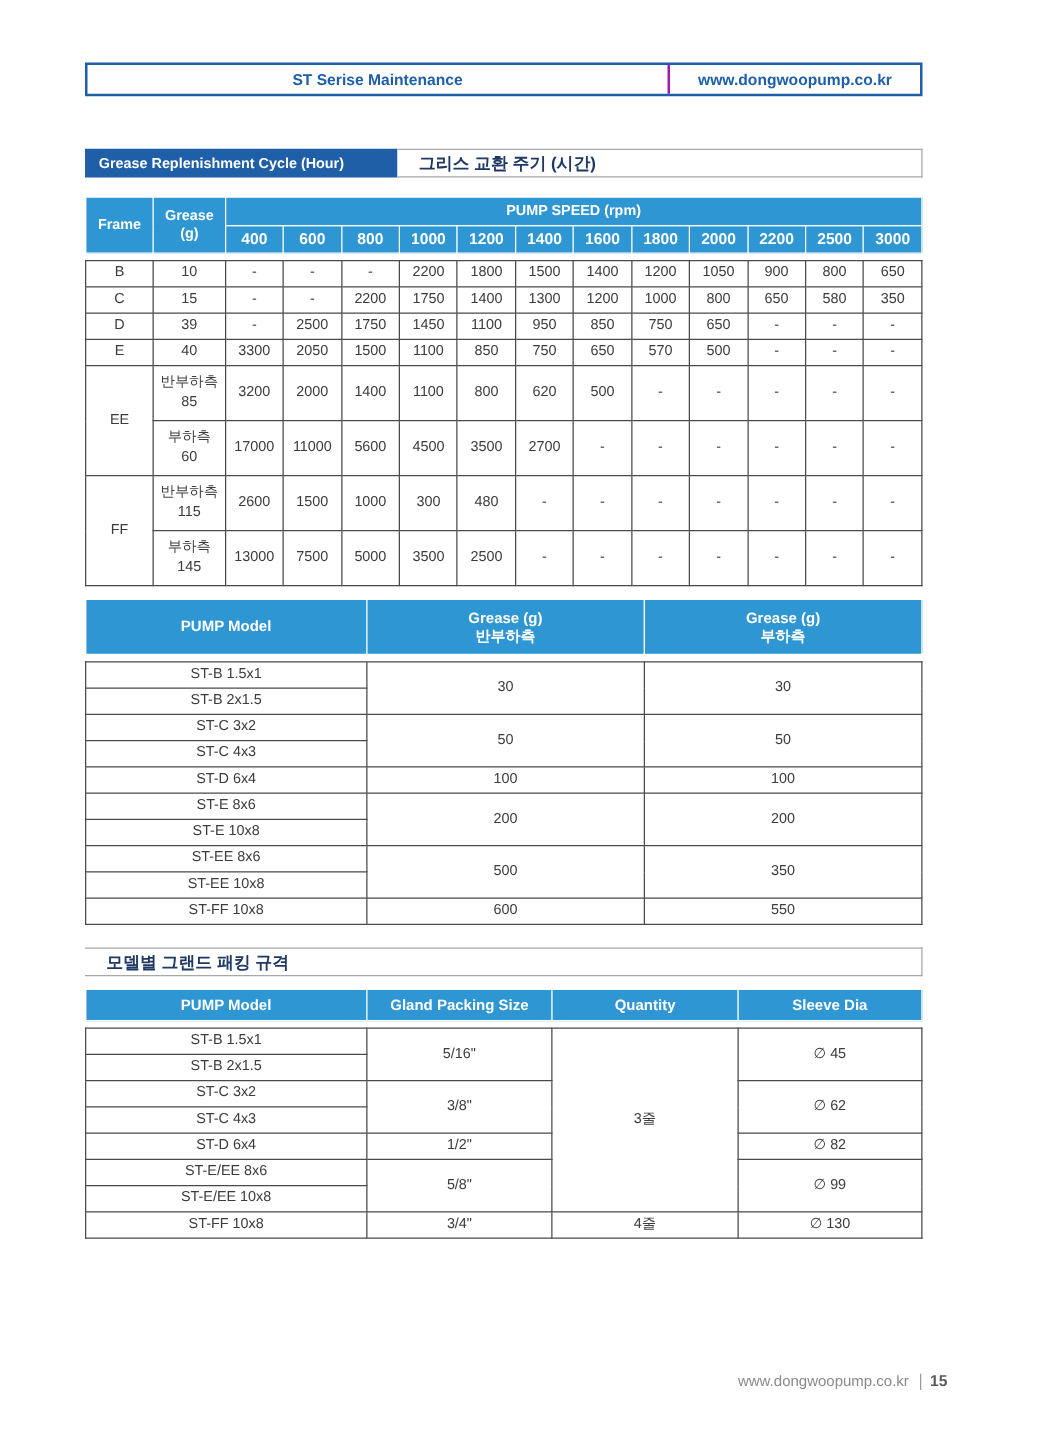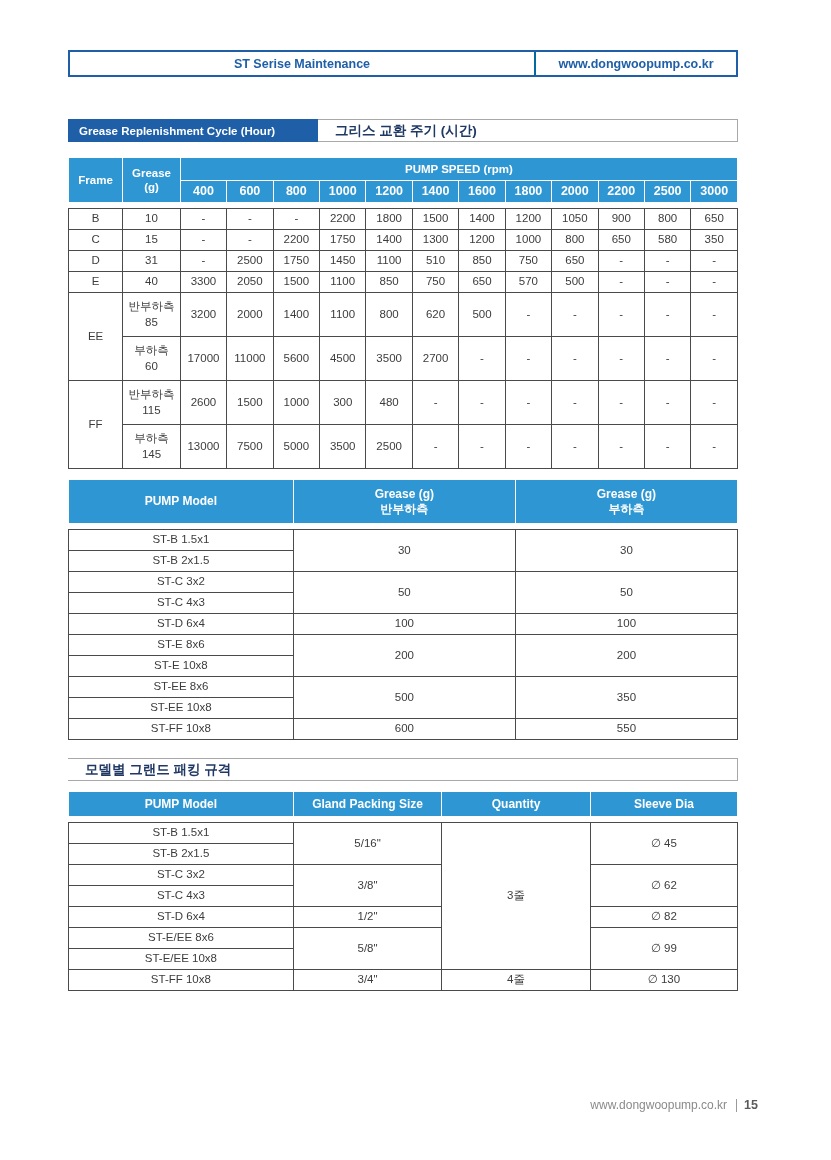--- a/index.html
+++ b/index.html
@@ -4,21 +4,21 @@
 <style>
   * { margin:0; padding:0; box-sizing:border-box; }
   html,body { width:831px; height:1160px; background:#fff;
     font-family:"Liberation Sans", sans-serif; position:relative; overflow:hidden; }
 
   .page { position:absolute; left:68px; top:50px; width:670px; }
 
   
   .header-box { display:flex; border:2px solid #1e5fa8; height:27px; background:#fff; }
   .hb-left { flex:1 1 auto; display:flex; align-items:center; justify-content:center;
-    color:#1e5fa8; font-weight:bold; font-size:12.5px; border-right:2px solid #0369a1; }
+    color:#1e5fa8; font-weight:bold; font-size:12.5px; border-right:2px solid #a21caf; }
   .hb-right { width:200px; display:flex; align-items:center; justify-content:center;
     color:#1e5fa8; font-weight:bold; font-size:12.5px; }
 
   
   .title-bar { display:flex; height:23px;text-align:right; }
   .tb-dark { width:250px; background:#1e5fa8; color:#fff; font-weight:bold;
     font-size:11.5px; display:flex; align-items:center; padding-left:11px; }
   .tb-light { flex:1; border:1px solid #a8a8a8; border-left:none; background:#fff;
     display:flex; align-items:center; padding-left:17px; color:#1f3864;
     font-weight:bold; font-size:13.5px; }
@@ -154,27 +154,27 @@
             <td>1300</td>
             <td>1200</td>
             <td>1000</td>
             <td>800</td>
             <td>650</td>
             <td>580</td>
             <td>350</td>
           </tr>
           <tr>
             <td>D</td>
-            <td>31</td>
+            <td>39</td>
             <td>-</td>
             <td>2500</td>
             <td>1750</td>
             <td>1450</td>
             <td>1100</td>
-            <td>510</td>
+            <td>950</td>
             <td>850</td>
             <td>750</td>
             <td>650</td>
             <td>-</td>
             <td>-</td>
             <td>-</td>
           </tr>
           <tr>
             <td>E</td>
             <td>40</td>

